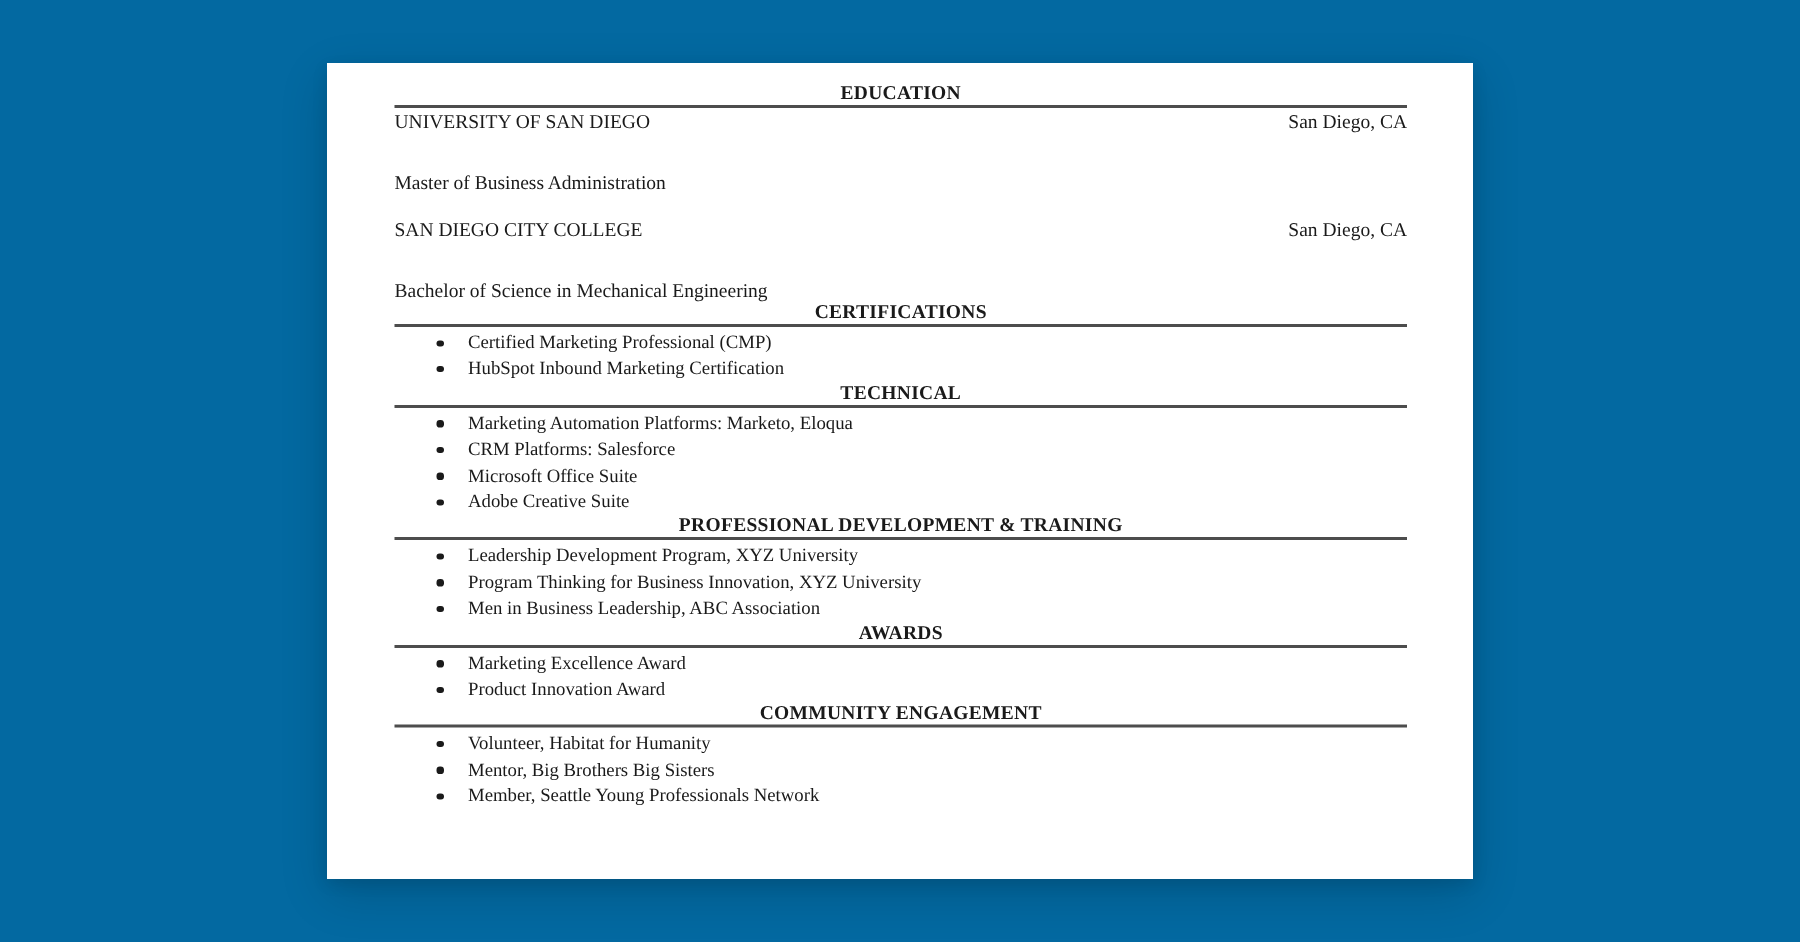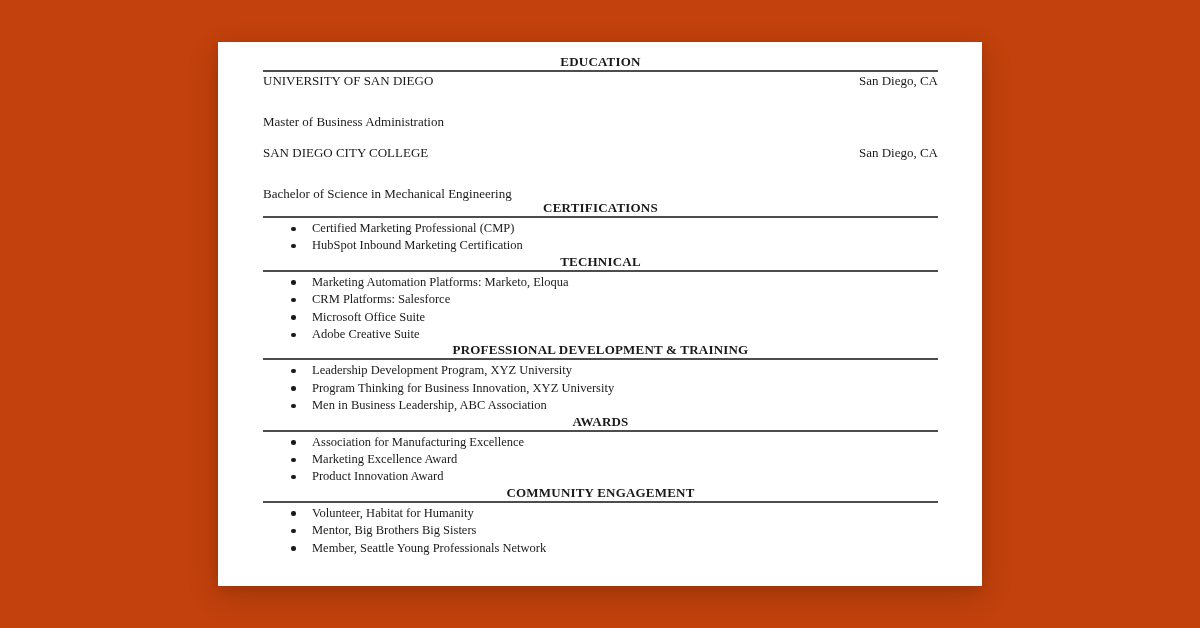--- a/index.html
+++ b/index.html
@@ -4,21 +4,21 @@
 <style>
   html, body {
     margin: 0;
     padding: 0;
     background: #ffffff;
   }
   .canvas {
     position: relative;
     width: 1200px;
     height: 628px;
-    background: #c2410c;
+    background: #0369a1;
     overflow: hidden;
     font-family: "Liberation Serif", "DejaVu Serif", serif;
   }
   .document-page {
     position: absolute;
     left: 218px;
     top: 42px;
     width: 764px;
     height: 544px;
     box-sizing: border-box;
@@ -116,21 +116,20 @@
           <div class="section-title">PROFESSIONAL DEVELOPMENT &amp; TRAINING</div>
           <ul class="bullet-list">
             <li>Leadership Development Program, XYZ University</li>
             <li>Program Thinking for Business Innovation, XYZ University</li>
             <li>Men in Business Leadership, ABC Association</li>
           </ul>
         </section>
         <section class="section">
           <div class="section-title">AWARDS</div>
           <ul class="bullet-list">
-            <li>Association for Manufacturing Excellence</li>
             <li>Marketing Excellence Award</li>
             <li>Product Innovation Award</li>
           </ul>
         </section>
         <section class="section">
           <div class="section-title">COMMUNITY ENGAGEMENT</div>
           <ul class="bullet-list">
             <li>Volunteer, Habitat for Humanity</li>
             <li>Mentor, Big Brothers Big Sisters</li>
             <li>Member, Seattle Young Professionals Network</li>

